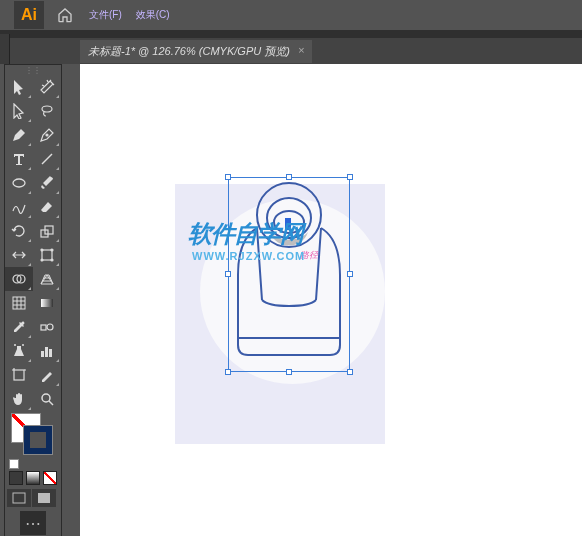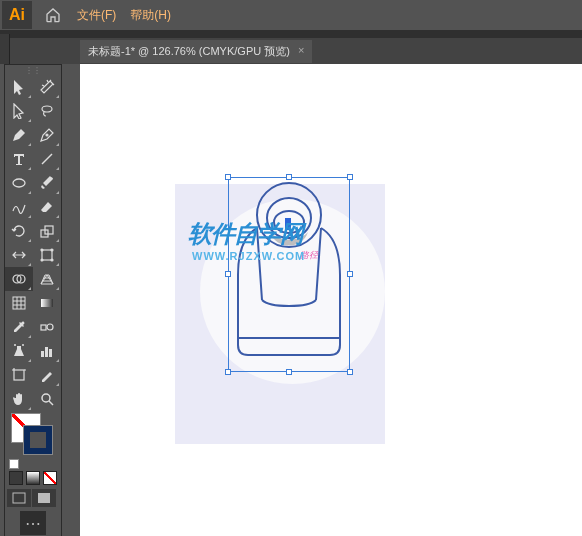--- a/index.html
+++ b/index.html
@@ -1,23 +1,23 @@
 <!DOCTYPE html>
 <html><head>
 <meta charset="utf-8">
 <style>
 * { margin: 0; padding: 0; box-sizing: border-box; font-family: "Microsoft YaHei", sans-serif; }
 body { width: 582px; height: 536px; background: #535353; overflow: hidden; position: relative; }
-.menubar { height: 30px; background: #535353; display: flex; align-items: center; padding: 0 2px; }
+.menubar { height: 30px; background: #535353; display: flex; align-items: center; padding: 0 14px; }
 .logo { width: 30px; height: 28px; background: #3a3a3a; display: flex; align-items: center; justify-content: center; color: #ff9a00; font-weight: bold; font-size: 16px; }
 .home-icon { width: 26px; height: 26px; margin: 0 4px 0 8px; display: flex; align-items: center; justify-content: center; color: #ccc; }
-.menu-item { color: #fdba74; font-size: 12px; padding: 0 7px; height: 28px; line-height: 28px; cursor: pointer; }
+.menu-item { color: #c4b5fd; font-size: 10px; padding: 0 7px; height: 28px; line-height: 28px; cursor: pointer; }
 .topbar { height: 8px; background: #2f2f2f; }
 .tabbar { height: 26px; background: #434343; display: flex; align-items: center; padding-left: 80px; }
-.tab { background: #535353; color: #ddd; font-size: 11px; padding: 4px 8px; display: flex; align-items: flex-start; gap: 8px; }
+.tab { background: #535353; color: #ddd; font-size: 11px; padding: 4px 8px; display: flex; align-items: flex-start; gap: 8px; font-style: italic; }
 .tab-close { color: #aaa; font-size: 11px; cursor: pointer; }
 .workspace { position: absolute; top: 64px; left: 0; right: 0; bottom: 0; }
 .toolbox { position: absolute; top: 0; left: 4px; width: 58px; background: #535353; border: 1px solid #2a2a2a; }
 .tool-row { display: flex; height: 24px; }
 .tool { width: 28px; height: 24px; display: flex; align-items: center; justify-content: center; color: #ddd; cursor: pointer; position: relative; }
 .tool.active { background: #3a3a3a; }
 .tool svg { width: 16px; height: 16px; }
 .tool-dot { position: absolute; bottom: 1px; right: 2px; width: 0; height: 0; border-left: 3px solid transparent; border-bottom: 3px solid #aaa; }
 .brick { background: #2e2e2e; width: 26px; height: 24px; margin: 0 auto; color: #bbb; display:flex;align-items:center;justify-content:center; }
 .color-area { padding: 4px; position: relative; height: 48px; }
@@ -43,21 +43,21 @@
 <body>
 
 <div class="menubar">
   <div class="logo">Ai</div>
   <div class="home-icon">
     <svg viewBox="0 0 24 24" width="16" height="16" fill="none" stroke="#ccc" stroke-width="2">
         <path d="M3 11l9-8 9 8v10a1 1 0 0 1-1 1h-5v-7h-6v7H4a1 1 0 0 1-1-1z"></path>
       </svg>
   </div>
   <div class="menu-item">文件(F)</div>
-  <div class="menu-item">帮助(H)</div>
+  <div class="menu-item">效果(C)</div>
 </div>
 
 <div class="control-strip"></div>
 
 <div class="topbar"></div>
 
 <div class="tabbar">
   <div class="tab">
     <span>未标题-1* @ 126.76% (CMYK/GPU 预览)</span>
     <span class="tab-close">×</span>

